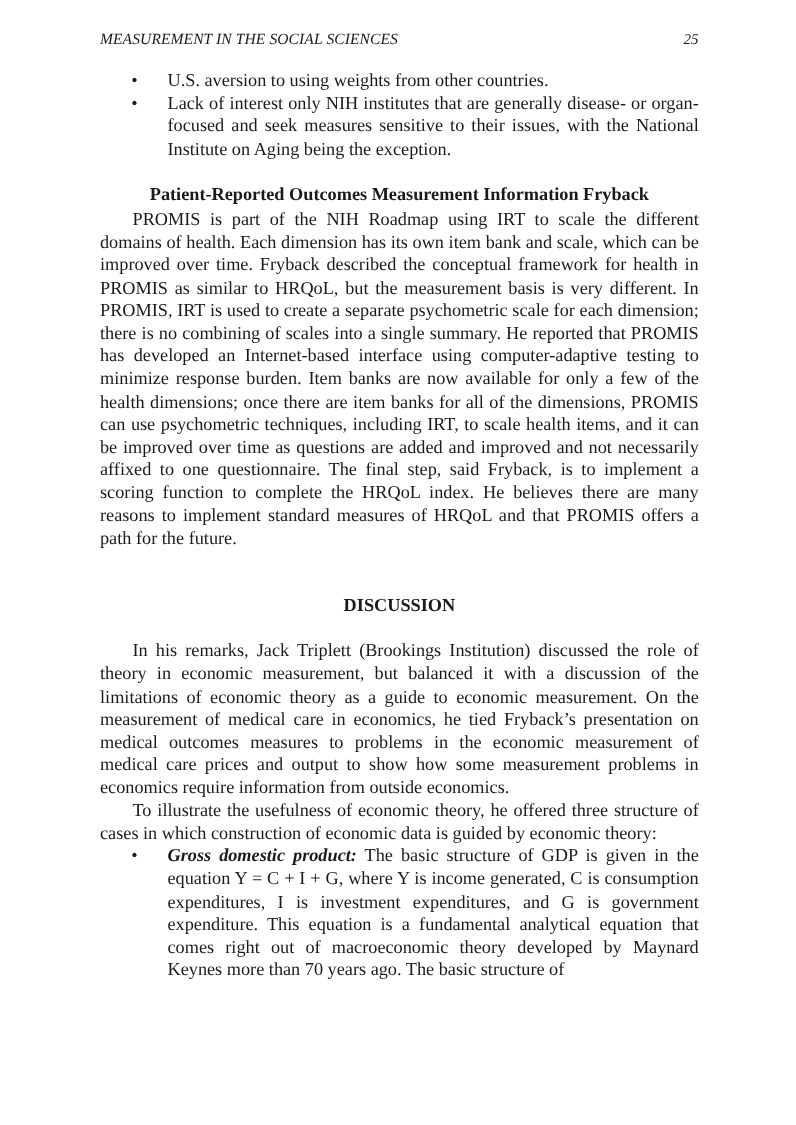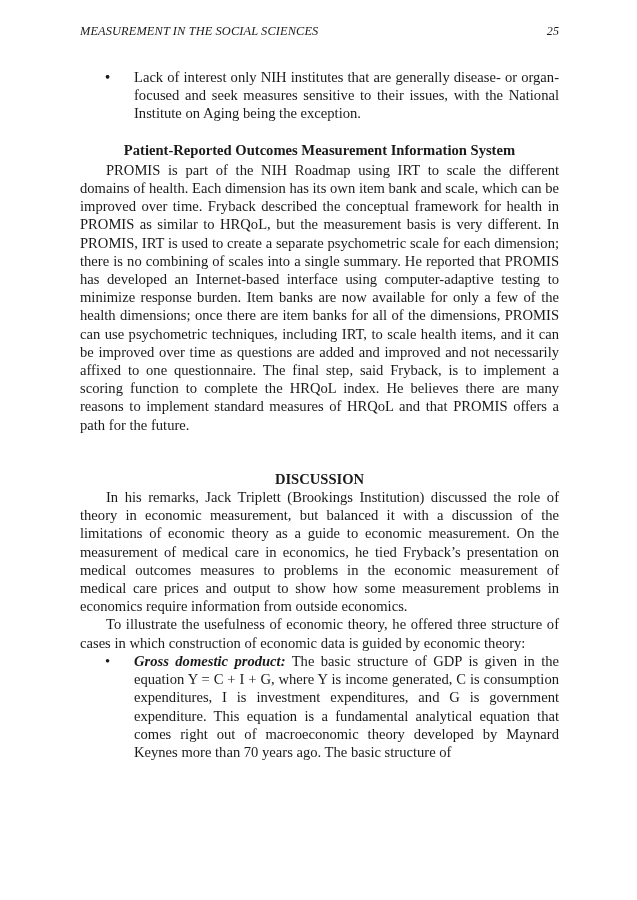--- a/index.html
+++ b/index.html
@@ -24,21 +24,21 @@
       line-height: 18.2px;
     }
     .running-head {
       display: flex;
       justify-content: space-between;
       align-items: baseline;
       font-style: italic;
       font-size: 12.4px;
       letter-spacing: 0.1px;
       height: 18px;
-      margin-bottom: 28px;
+      margin-bottom: 16px;
     }
     .running-head .page-num {
       font-size: 12px;
     }
     ul.bullets {
       list-style: none;
       margin: 0;
       padding: 0;
     }
     ul.bullets li {
@@ -54,21 +54,21 @@
     .sub-heading {
       text-align: center;
       font-weight: bold;
       margin-top: 18px;
       margin-bottom: 2px;
     }
     .section-heading {
       text-align: center;
       font-weight: bold;
       margin-top: 36px;
-      margin-bottom: 0;
+      margin-bottom: 18px;
     }
     p {
       margin: 0;
       text-indent: 26px;
       text-align: justify;
     }
     .list-gap {
       margin-top: 20px;
     }
     .bold-lead {
@@ -82,28 +82,29 @@
 <div class="page">
 
   <div class="running-head">
     <span>MEASUREMENT IN THE SOCIAL SCIENCES</span>
     <span class="page-num">25</span>
   </div>
 
   <ul class="bullets">
     <li>
       <span class="bullet">•</span>
+      <span>U.S. aversion to using weights from other countries.</span>
     </li>
     <li>
       <span class="bullet">•</span>
       <span>Lack of interest only NIH institutes that are generally disease- or organ-focused and seek measures sensitive to their issues, with the National Institute on Aging being the exception.</span>
     </li>
   </ul>
 
-  <div class="sub-heading">Patient-Reported Outcomes Measurement Information System</div>
+  <div class="sub-heading">Patient-Reported Outcomes Measurement Information Fryback</div>
   <p>PROMIS is part of the NIH Roadmap using IRT to scale the different domains of health. Each dimension has its own item bank and scale, which can be improved over time. Fryback described the conceptual framework for health in PROMIS as similar to HRQoL, but the measurement basis is very different. In PROMIS, IRT is used to create a separate psychometric scale for each dimension; there is no combining of scales into a single summary. He reported that PROMIS has developed an Internet-based interface using computer-adaptive testing to minimize response burden. Item banks are now available for only a few of the health dimensions; once there are item banks for all of the dimensions, PROMIS can use psychometric techniques, including IRT, to scale health items, and it can be improved over time as questions are added and improved and not necessarily affixed to one questionnaire. The final step, said Fryback, is to implement a scoring function to complete the HRQoL index. He believes there are many reasons to implement standard measures of HRQoL and that PROMIS offers a path for the future.</p>
 
   <div class="section-heading">DISCUSSION</div>
   <p>In his remarks, Jack Triplett (Brookings Institution) discussed the role of theory in economic measurement, but balanced it with a discussion of the limitations of economic theory as a guide to economic measurement. On the measurement of medical care in economics, he tied Fryback’s presentation on medical outcomes measures to problems in the economic measurement of medical care prices and output to show how some measurement problems in economics require information from outside economics.</p>
   <p>To illustrate the usefulness of economic theory, he offered three structure of cases in which construction of economic data is guided by economic theory:</p>
 
   <ul class="bullets list-gap">
     <li>
       <span class="bullet">•</span>
       <span class="bold-lead">Gross domestic product:</span><span> The basic structure of GDP is given in the equation Y = C + I + G, where Y is income generated, C is consumption expenditures, I is investment expenditures, and G is government expenditure. This equation is a fundamental analytical equation that comes right out of macroeconomic theory developed by Maynard Keynes more than 70 years ago. The basic structure of</span>

